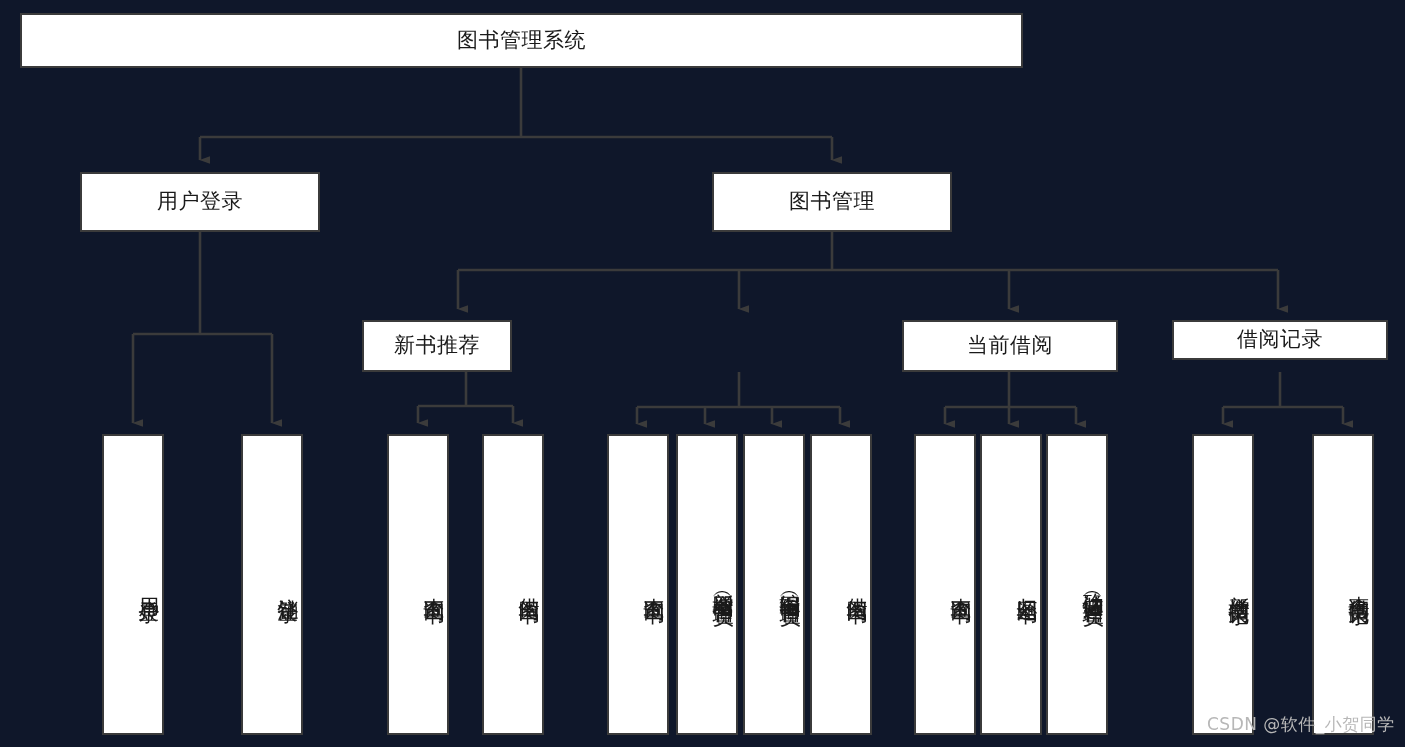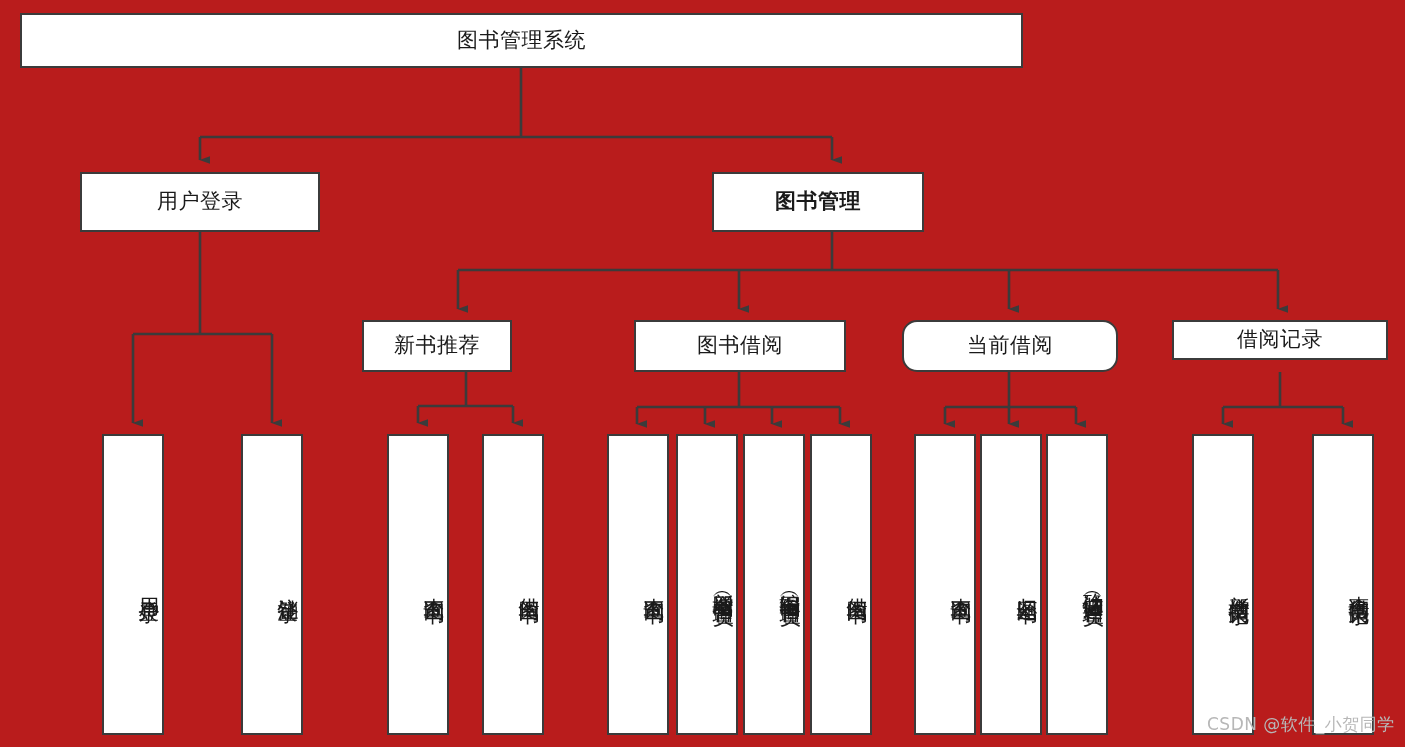--- a/index.html
+++ b/index.html
@@ -8,21 +8,21 @@
     padding: 0;
     background: #ffffff;
   }
   body {
     font-family: "DejaVu Sans", "Liberation Sans", sans-serif;
   }
   #diagram-root {
     position: relative;
     width: 1405px;
     height: 747px;
-    background: #b91c1c;
+    background: #0f172a;
     overflow: hidden;
   }
   svg.connectors {
     position: absolute;
     left: 0;
     top: 0;
     width: 1405px;
     height: 747px;
     pointer-events: none;
   }
@@ -121,31 +121,28 @@
     </g>
   </svg>
 
   <div class="node node-h" style="left:20px; top:13px; width:1003px; height:55px;">
     <span>图书管理系统</span>
   </div>
 
   <div class="node node-h" style="left:80px; top:172px; width:240px; height:60px;">
     <span>用户登录</span>
   </div>
-  <div class="node node-h" style="left:712px; top:172px; width:212px; height:60px;font-weight:bold;">
+  <div class="node node-h" style="left:712px; top:172px; width:240px; height:60px;">
     <span>图书管理</span>
   </div>
 
   <div class="node node-h" style="left:362px; top:320px; width:150px; height:52px;">
     <span>新书推荐</span>
   </div>
-  <div class="node node-h" style="left:634px; top:320px; width:212px; height:52px;">
-    <span>图书借阅</span>
-  </div>
-  <div class="node node-h" style="left:902px; top:320px; width:216px; height:52px;border-radius:15px;">
+  <div class="node node-h" style="left:902px; top:320px; width:216px; height:52px;">
     <span>当前借阅</span>
   </div>
   <div class="node node-h" style="left:1172px; top:320px; width:216px; height:40px;">
     <span>借阅记录</span>
   </div>
 
   <div class="node node-leaf" style="left:102px; top:434px; width:62px; height:301px;">
     <span>用户登录</span>
   </div>
   <div class="node node-leaf" style="left:241px; top:434px; width:62px; height:301px;">

